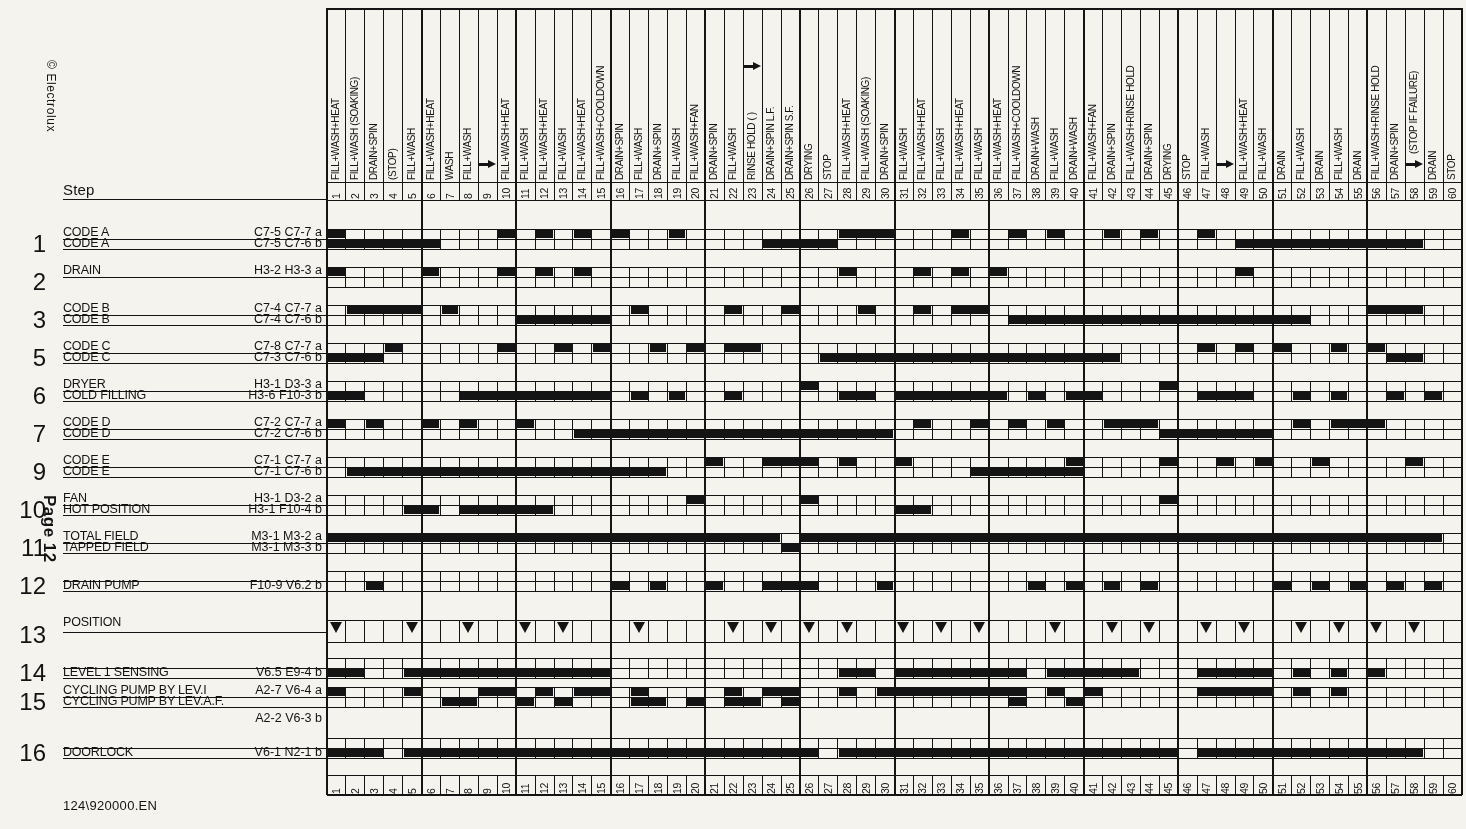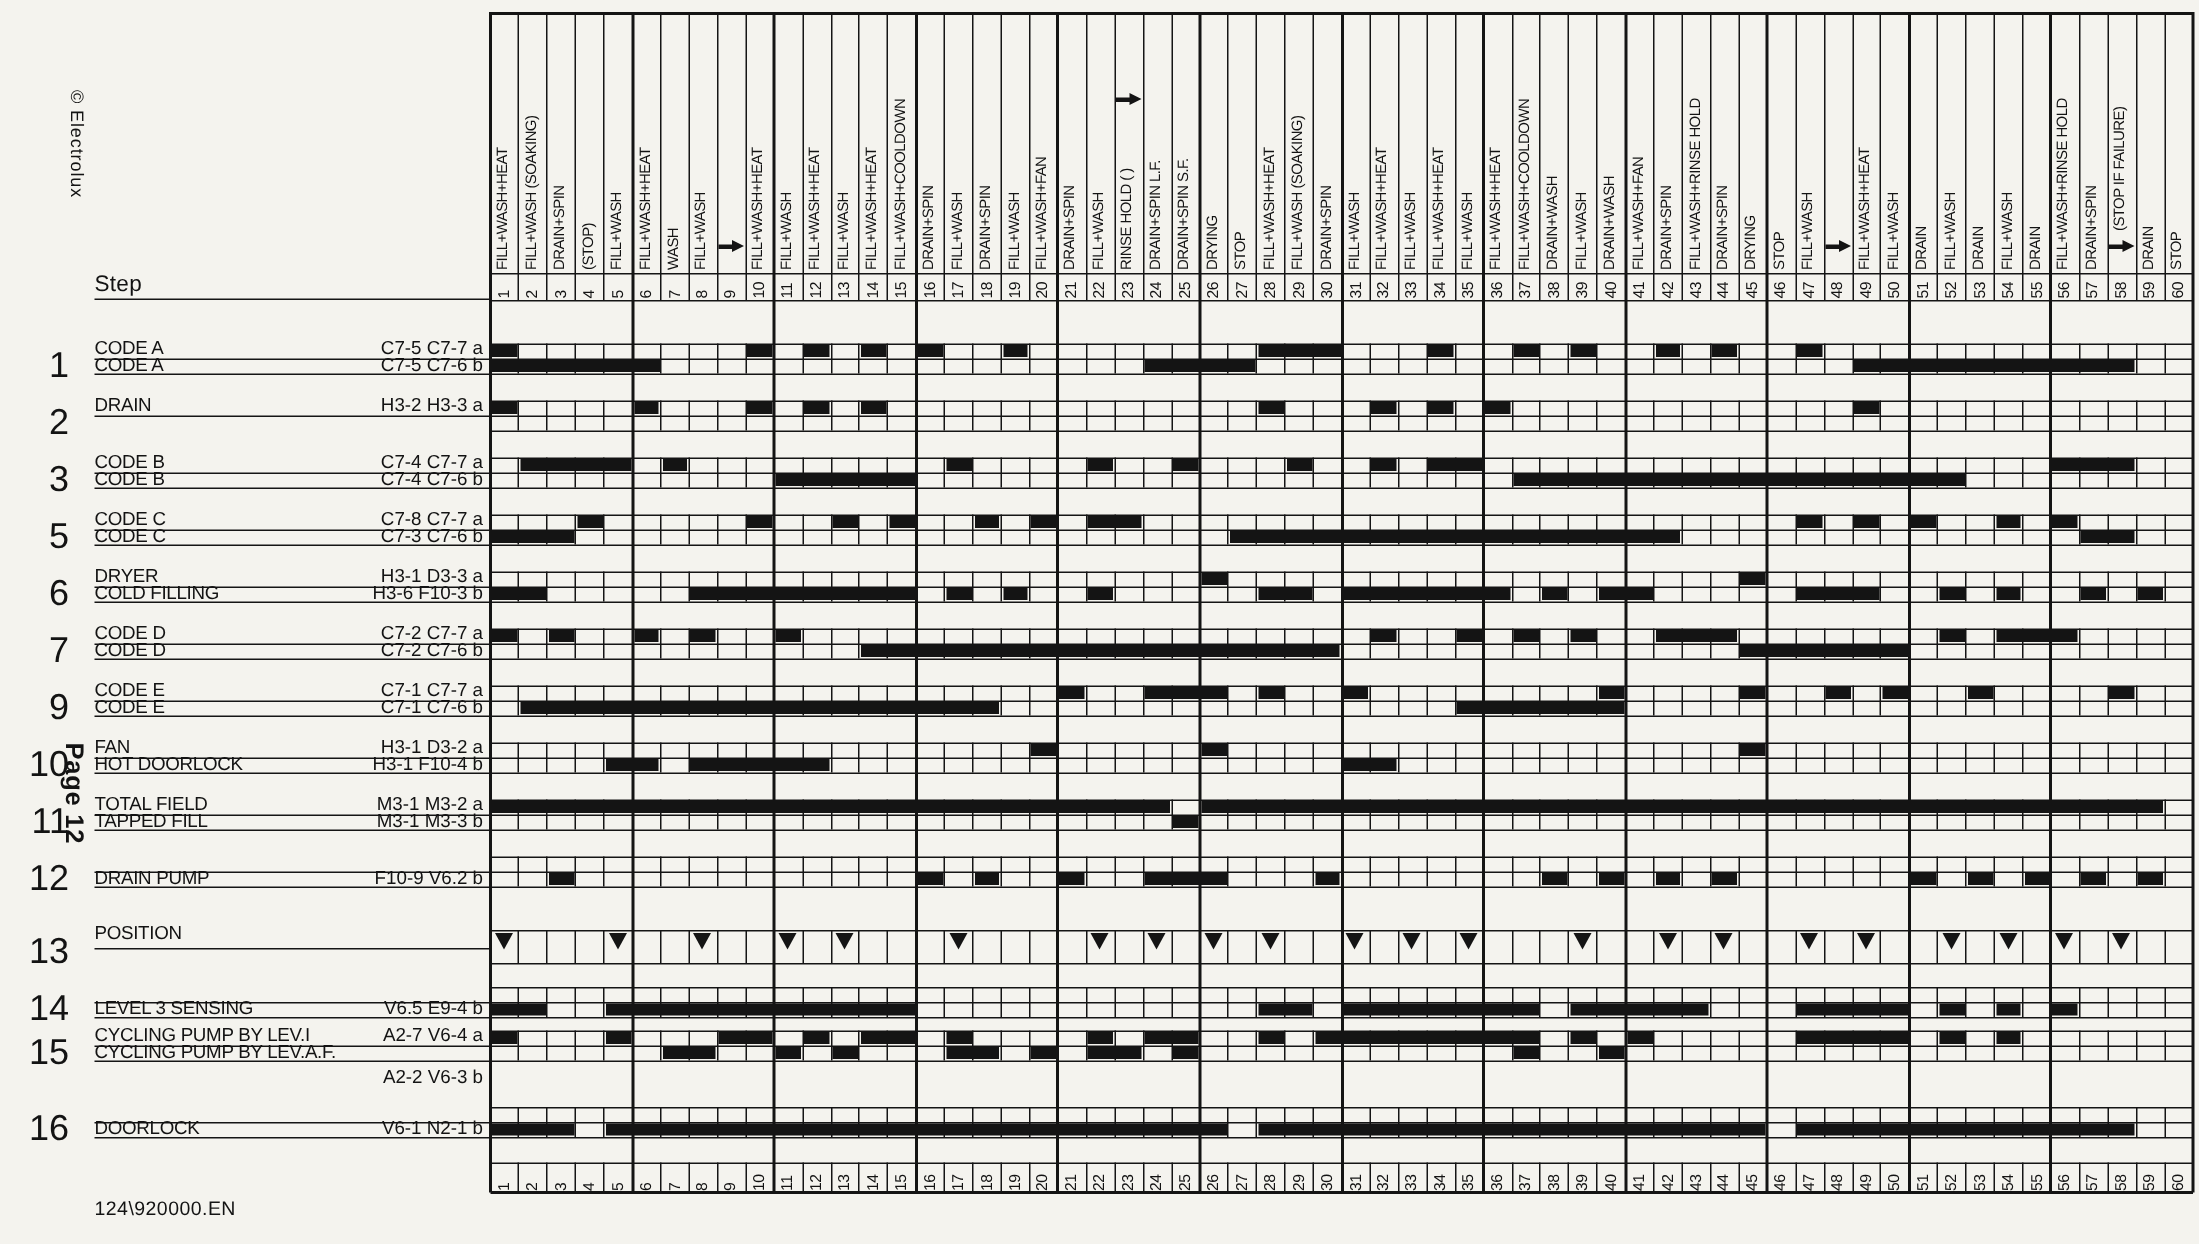--- a/index.html
+++ b/index.html
@@ -893,21 +893,21 @@
       <div style="position: absolute; left: 1442.58px; top: 495px; width: 1px; height: 20px; background: rgb(20, 20, 20);"></div>
       <div style="position: absolute; left: 687.417px; top: 496px; width: 16.9167px; height: 8px; background: rgb(20, 20, 20);"></div>
       <div style="position: absolute; left: 800.917px; top: 496px; width: 16.9167px; height: 8px; background: rgb(20, 20, 20);"></div>
       <div style="position: absolute; left: 1160.33px; top: 496px; width: 16.9167px; height: 8px; background: rgb(20, 20, 20);"></div>
       <div style="position: absolute; left: 403.667px; top: 506px; width: 35.8333px; height: 8px; background: rgb(20, 20, 20);"></div>
       <div style="position: absolute; left: 460.417px; top: 506px; width: 92.5833px; height: 8px; background: rgb(20, 20, 20);"></div>
       <div style="position: absolute; left: 895.5px; top: 506px; width: 35.8333px; height: 8px; background: rgb(20, 20, 20);"></div>
       <div class="lbl" style="left: 63px; top: 492px;">FAN</div>
       <div class="code" style="left: 63px; top: 492px; width: 259px;">H3-1 D3-2 a</div>
       <div style="position: absolute; left: 63px; top: 505px; width: 264px; height: 1px; background: rgb(20, 20, 20);"></div>
-      <div class="lbl" style="left: 63px; top: 503px;">HOT DOORLOCK</div>
+      <div class="lbl" style="left: 63px; top: 503px;">HOT POSITION</div>
       <div class="code" style="left: 63px; top: 503px; width: 259px;">H3-1 F10-4 b</div>
       <div style="position: absolute; left: 63px; top: 515px; width: 264px; height: 1px; background: rgb(20, 20, 20);"></div>
       <div class="gnum" style="left: 6px; top: 534px; width: 40px;">11</div>
       <div style="position: absolute; left: 327px; top: 533px; width: 1135px; height: 1px; background: rgb(20, 20, 20);"></div>
       <div style="position: absolute; left: 327px; top: 543px; width: 1135px; height: 1px; background: rgb(20, 20, 20);"></div>
       <div style="position: absolute; left: 327px; top: 553px; width: 1135px; height: 1px; background: rgb(20, 20, 20);"></div>
       <div style="position: absolute; left: 345.417px; top: 533px; width: 1px; height: 20px; background: rgb(20, 20, 20);"></div>
       <div style="position: absolute; left: 364.333px; top: 533px; width: 1px; height: 20px; background: rgb(20, 20, 20);"></div>
       <div style="position: absolute; left: 383.25px; top: 533px; width: 1px; height: 20px; background: rgb(20, 20, 20);"></div>
       <div style="position: absolute; left: 402.167px; top: 533px; width: 1px; height: 20px; background: rgb(20, 20, 20);"></div>
@@ -954,21 +954,21 @@
       <div style="position: absolute; left: 1385.83px; top: 533px; width: 1px; height: 20px; background: rgb(20, 20, 20);"></div>
       <div style="position: absolute; left: 1404.75px; top: 533px; width: 1px; height: 20px; background: rgb(20, 20, 20);"></div>
       <div style="position: absolute; left: 1423.67px; top: 533px; width: 1px; height: 20px; background: rgb(20, 20, 20);"></div>
       <div style="position: absolute; left: 1442.58px; top: 533px; width: 1px; height: 20px; background: rgb(20, 20, 20);"></div>
       <div style="position: absolute; left: 328px; top: 534px; width: 452px; height: 8px; background: rgb(20, 20, 20);"></div>
       <div style="position: absolute; left: 800.917px; top: 534px; width: 641.167px; height: 8px; background: rgb(20, 20, 20);"></div>
       <div style="position: absolute; left: 782px; top: 544px; width: 16.9167px; height: 8px; background: rgb(20, 20, 20);"></div>
       <div class="lbl" style="left: 63px; top: 530px;">TOTAL FIELD</div>
       <div class="code" style="left: 63px; top: 530px; width: 259px;">M3-1 M3-2 a</div>
       <div style="position: absolute; left: 63px; top: 543px; width: 264px; height: 1px; background: rgb(20, 20, 20);"></div>
-      <div class="lbl" style="left: 63px; top: 541px;">TAPPED FILL</div>
+      <div class="lbl" style="left: 63px; top: 541px;">TAPPED FIELD</div>
       <div class="code" style="left: 63px; top: 541px; width: 259px;">M3-1 M3-3 b</div>
       <div style="position: absolute; left: 63px; top: 553px; width: 264px; height: 1px; background: rgb(20, 20, 20);"></div>
       <div class="gnum" style="left: 6px; top: 572px; width: 40px;">12</div>
       <div style="position: absolute; left: 327px; top: 571px; width: 1135px; height: 1px; background: rgb(20, 20, 20);"></div>
       <div style="position: absolute; left: 327px; top: 581px; width: 1135px; height: 1px; background: rgb(20, 20, 20);"></div>
       <div style="position: absolute; left: 327px; top: 591px; width: 1135px; height: 1px; background: rgb(20, 20, 20);"></div>
       <div style="position: absolute; left: 345.417px; top: 571px; width: 1px; height: 20px; background: rgb(20, 20, 20);"></div>
       <div style="position: absolute; left: 364.333px; top: 571px; width: 1px; height: 20px; background: rgb(20, 20, 20);"></div>
       <div style="position: absolute; left: 383.25px; top: 571px; width: 1px; height: 20px; background: rgb(20, 20, 20);"></div>
       <div style="position: absolute; left: 402.167px; top: 571px; width: 1px; height: 20px; background: rgb(20, 20, 20);"></div>
@@ -1165,21 +1165,21 @@
       <div style="position: absolute; left: 328px; top: 669px; width: 35.8333px; height: 8px; background: rgb(20, 20, 20);"></div>
       <div style="position: absolute; left: 403.667px; top: 669px; width: 206.083px; height: 8px; background: rgb(20, 20, 20);"></div>
       <div style="position: absolute; left: 838.75px; top: 669px; width: 35.8333px; height: 8px; background: rgb(20, 20, 20);"></div>
       <div style="position: absolute; left: 895.5px; top: 669px; width: 130.417px; height: 8px; background: rgb(20, 20, 20);"></div>
       <div style="position: absolute; left: 1046.83px; top: 669px; width: 92.5833px; height: 8px; background: rgb(20, 20, 20);"></div>
       <div style="position: absolute; left: 1198.17px; top: 669px; width: 73.6667px; height: 8px; background: rgb(20, 20, 20);"></div>
       <div style="position: absolute; left: 1292.75px; top: 669px; width: 16.9167px; height: 8px; background: rgb(20, 20, 20);"></div>
       <div style="position: absolute; left: 1330.58px; top: 669px; width: 16.9167px; height: 8px; background: rgb(20, 20, 20);"></div>
       <div style="position: absolute; left: 1368.42px; top: 669px; width: 16.9167px; height: 8px; background: rgb(20, 20, 20);"></div>
       <div style="position: absolute; left: 63px; top: 668px; width: 264px; height: 1px; background: rgb(20, 20, 20);"></div>
-      <div class="lbl" style="left: 63px; top: 666px;">LEVEL 3 SENSING</div>
+      <div class="lbl" style="left: 63px; top: 666px;">LEVEL 1 SENSING</div>
       <div class="code" style="left: 63px; top: 666px; width: 259px;">V6.5 E9-4 b</div>
       <div style="position: absolute; left: 63px; top: 678px; width: 264px; height: 1px; background: rgb(20, 20, 20);"></div>
       <div class="gnum" style="left: 6px; top: 688px; width: 40px;">15</div>
       <div style="position: absolute; left: 327px; top: 687px; width: 1135px; height: 1px; background: rgb(20, 20, 20);"></div>
       <div style="position: absolute; left: 327px; top: 697px; width: 1135px; height: 1px; background: rgb(20, 20, 20);"></div>
       <div style="position: absolute; left: 327px; top: 707px; width: 1135px; height: 1px; background: rgb(20, 20, 20);"></div>
       <div style="position: absolute; left: 345.417px; top: 687px; width: 1px; height: 20px; background: rgb(20, 20, 20);"></div>
       <div style="position: absolute; left: 364.333px; top: 687px; width: 1px; height: 20px; background: rgb(20, 20, 20);"></div>
       <div style="position: absolute; left: 383.25px; top: 687px; width: 1px; height: 20px; background: rgb(20, 20, 20);"></div>
       <div style="position: absolute; left: 402.167px; top: 687px; width: 1px; height: 20px; background: rgb(20, 20, 20);"></div>

